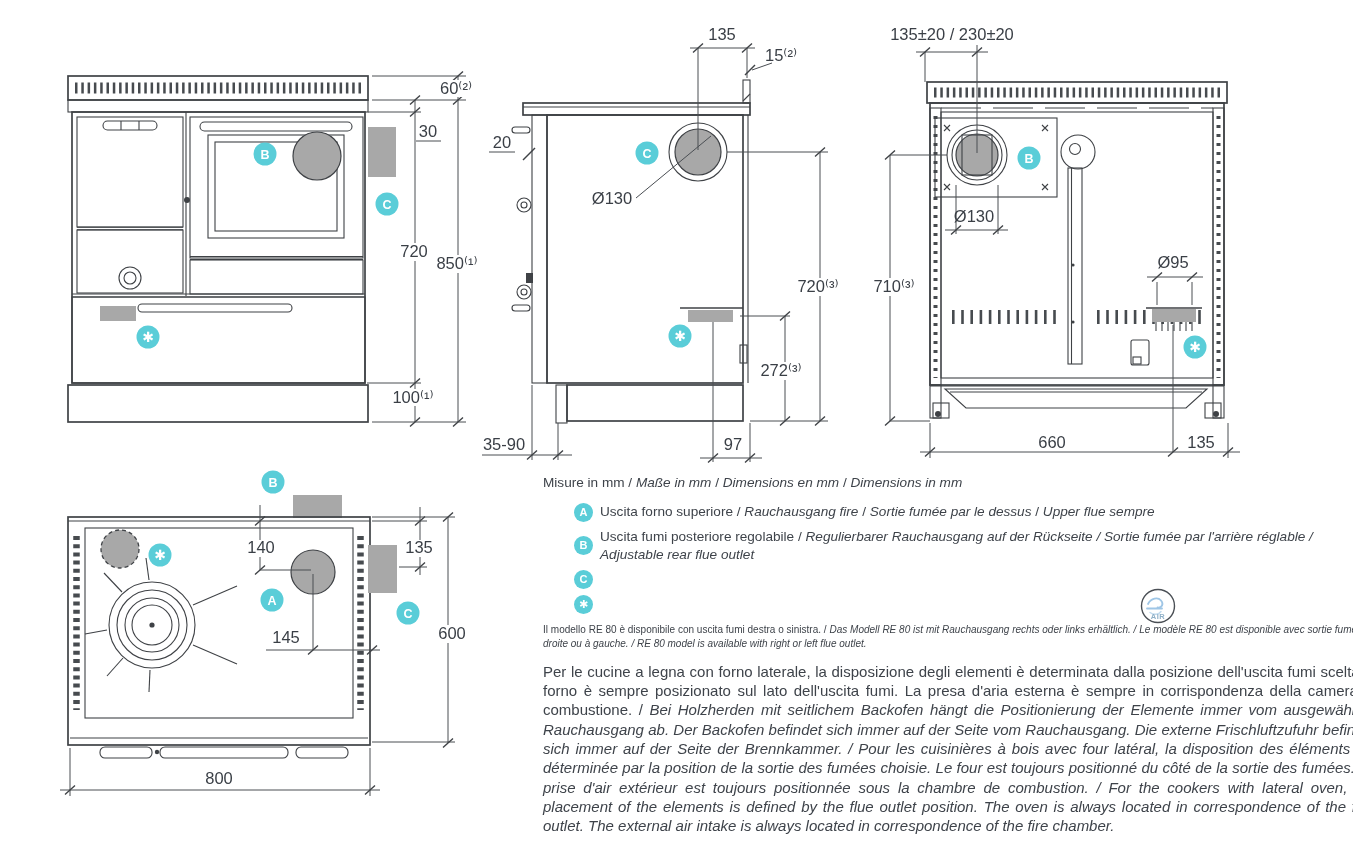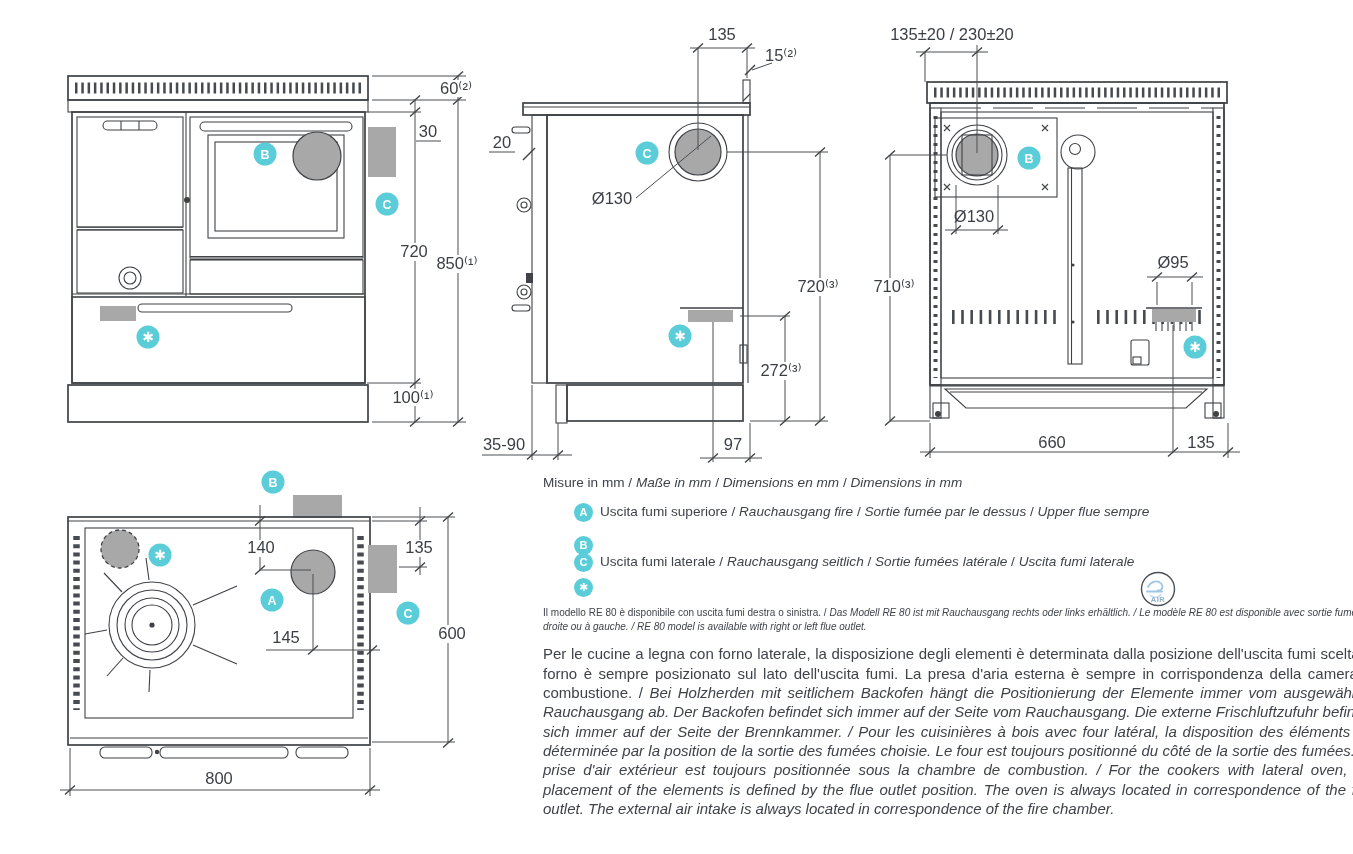--- a/index.html
+++ b/index.html
@@ -386,28 +386,28 @@
       <text class="dt" x="219" y="784" text-anchor="middle">800</text>
     </g>
   </g>
 </svg>
 
 <div class="textcol">
   <p class="units"><span>Misure in mm / </span><span class="it">Maße in mm</span><span> / </span><span class="it">Dimensions en mm</span><span> / </span><span class="it">Dimensions in mm</span></p>
 
   <div class="legend-row">
     <span class="lbadge">A</span>
-    <span><span>Uscita fumi superiore / </span><span class="it">Rauchausgang fire</span><span>  / </span><span class="it">Sortie fumée par le dessus</span><span> / </span><span class="it">Upper flue sempre</span></span>
+    <span><span>Uscita forno superiore / </span><span class="it">Rauchausgang fire</span><span>  / </span><span class="it">Sortie fumée par le dessus</span><span> / </span><span class="it">Upper flue sempre</span></span>
   </div>
   <div class="legend-row">
     <span class="lbadge" style="top:8px">B</span>
+    <span><span>Uscita fumi posteriore regolabile / </span><span class="it">Regulierbarer Rauchausgang auf der Rückseite / Sortie fumée par l'arrière réglable /</span><br><span class="it">Adjustable rear flue outlet</span></span>
   </div>
   <div class="legend-row">
     <span class="lbadge">C</span>
-    <span><span>Uscita fumi laterale / </span><span class="it">Rauchausgang seitlich</span><span>  / </span><span class="it">Sortie fumées latérale</span><span> / </span><span class="it">Uscita fumi laterale</span></span>
   </div>
   <div class="legend-row air">
     <span class="lbadge">✱</span>
     <span class="air-icon">
       <svg width="38" height="38" viewBox="0 0 38 38">
         <circle cx="19" cy="19" r="16.5" fill="none" stroke="#4a4f55" stroke-width="1.4"></circle>
         <path d="M9 17 c3-6 10-7 13-3.5 s1 7.5-3.5 7" fill="none" stroke="#9fc6e6" stroke-width="1.8" stroke-linecap="round"></path>
         <path d="M8 21.5 h15" fill="none" stroke="#9fc6e6" stroke-width="1.8" stroke-linecap="round"></path>
         <path d="M11 25.5 c4 3 9 2 11-1" fill="none" stroke="#c2dbee" stroke-width="1.5" stroke-linecap="round"></path>
         <text x="19" y="31.5" text-anchor="middle" style="font:bold 7.5px 'Liberation Sans','DejaVu Sans',sans-serif;fill:#8fb0c8;letter-spacing:.5px">AIR</text>

